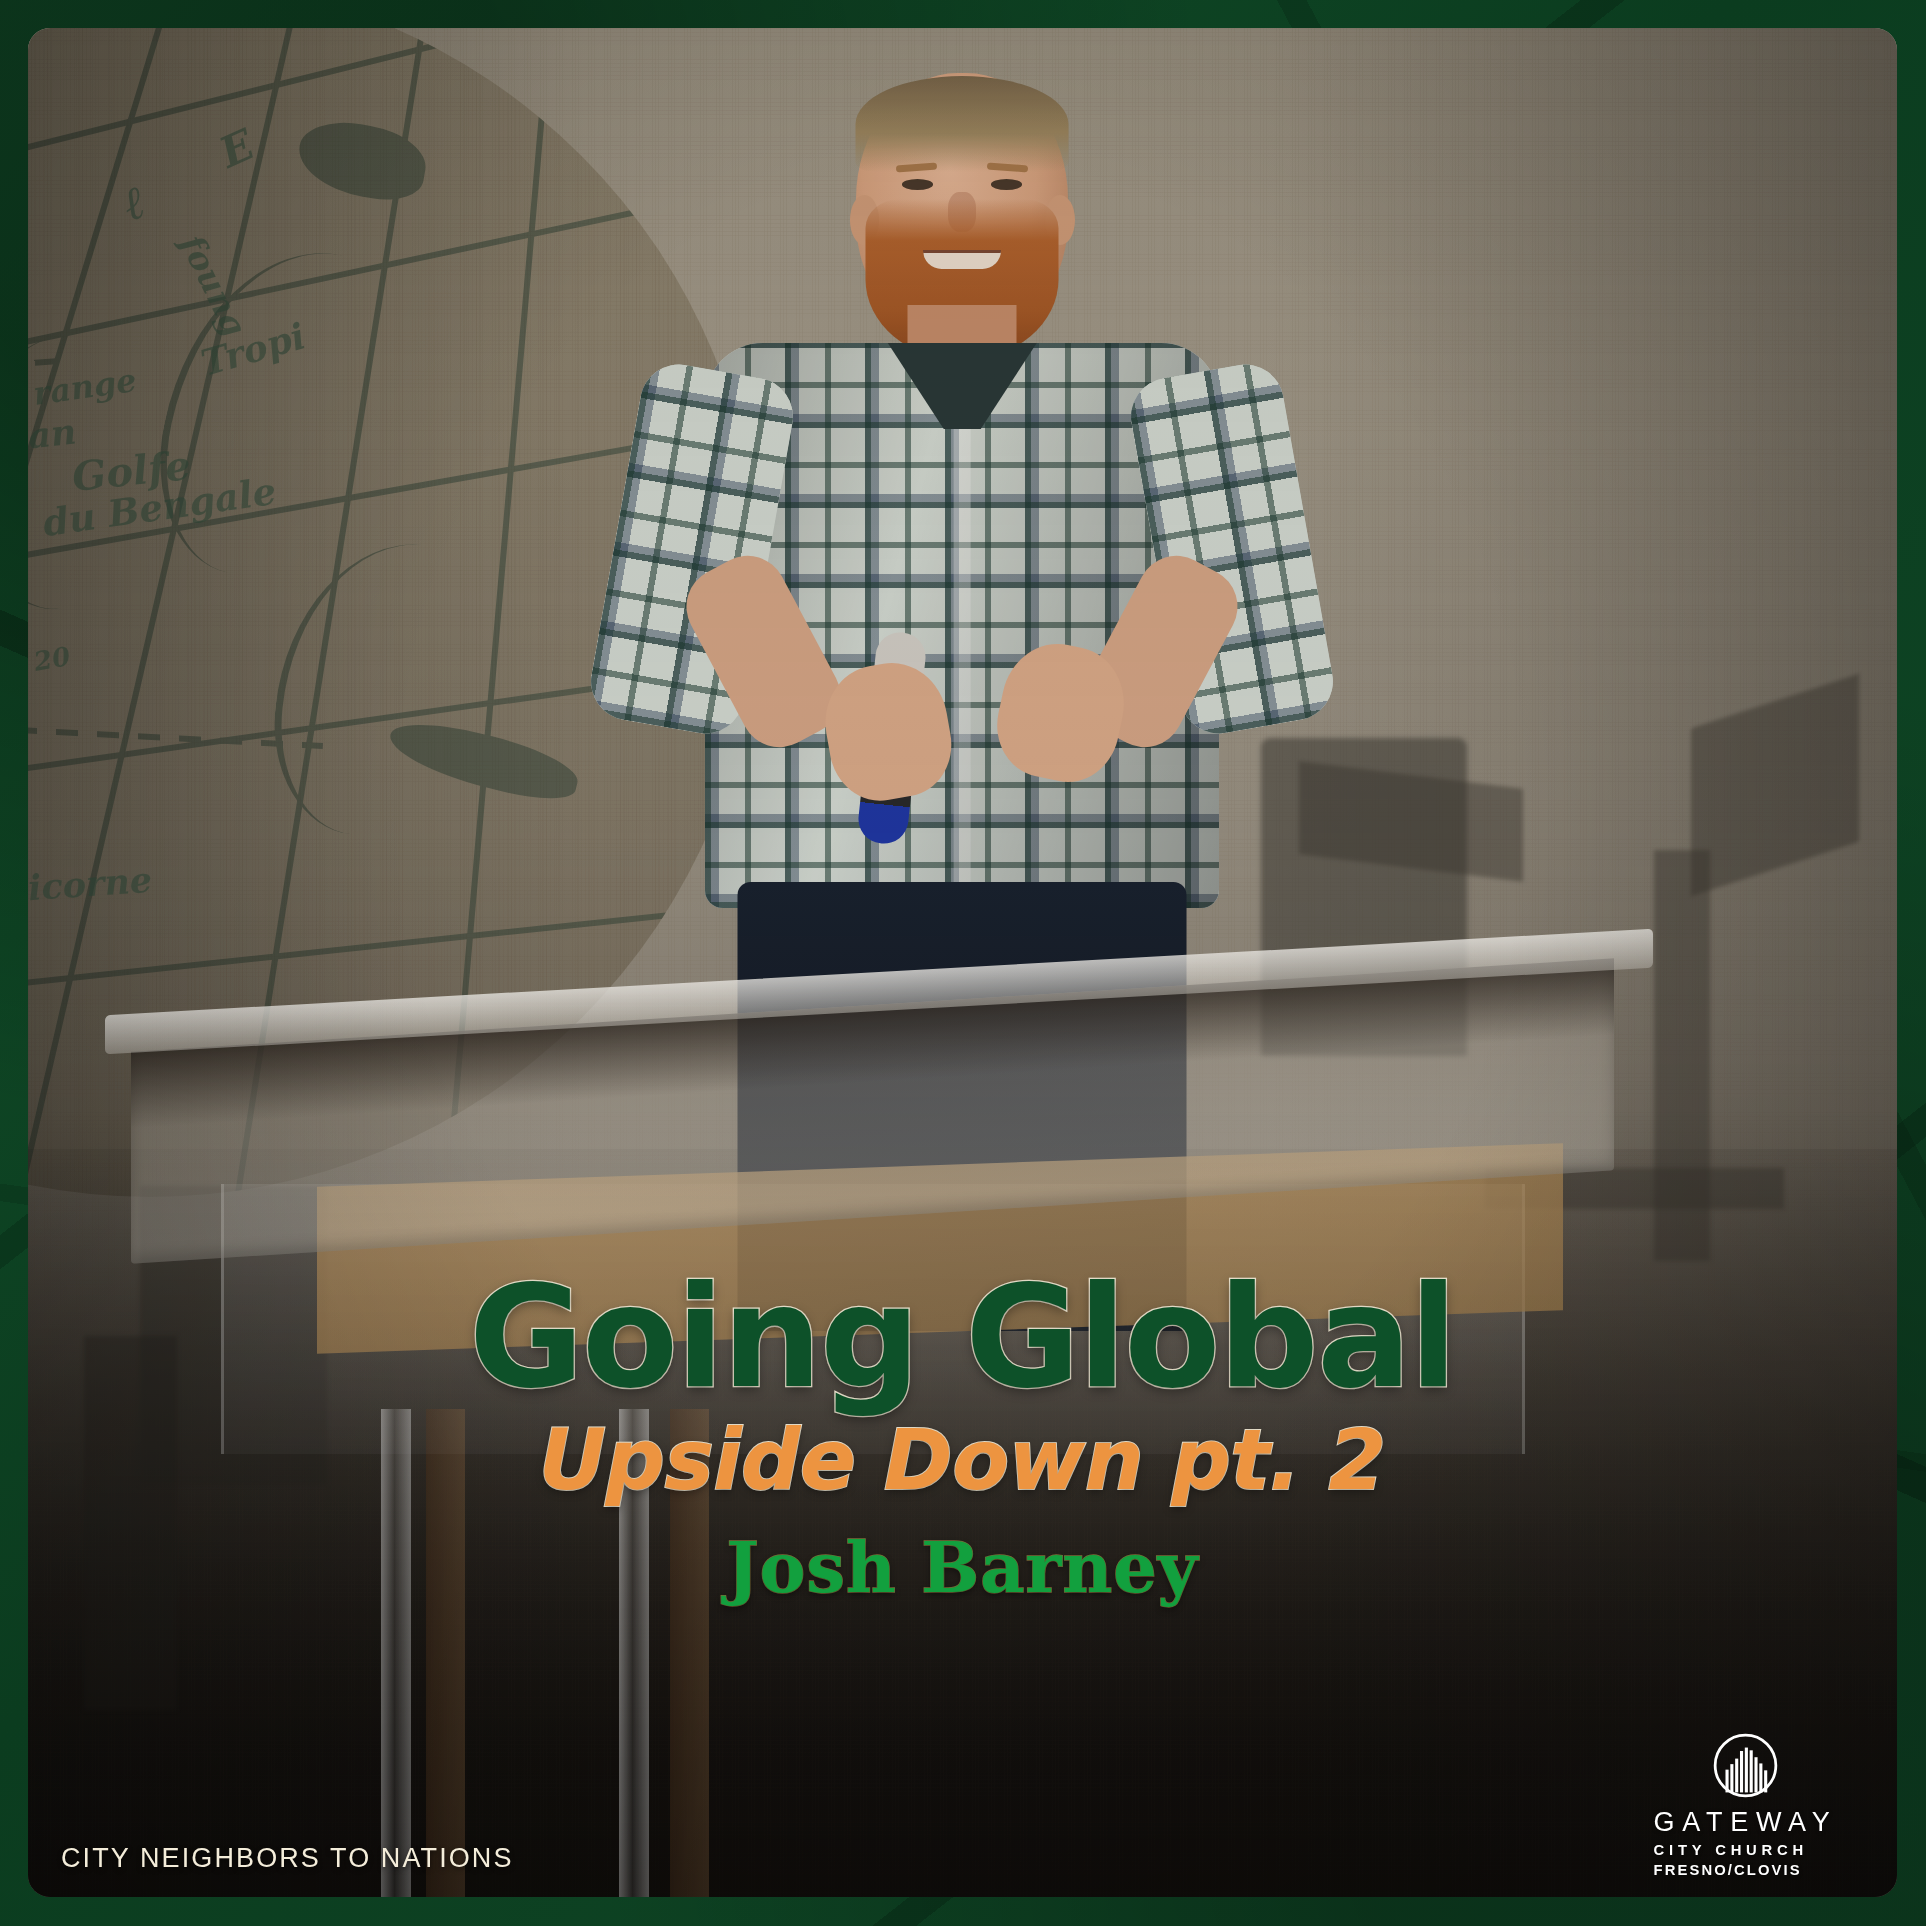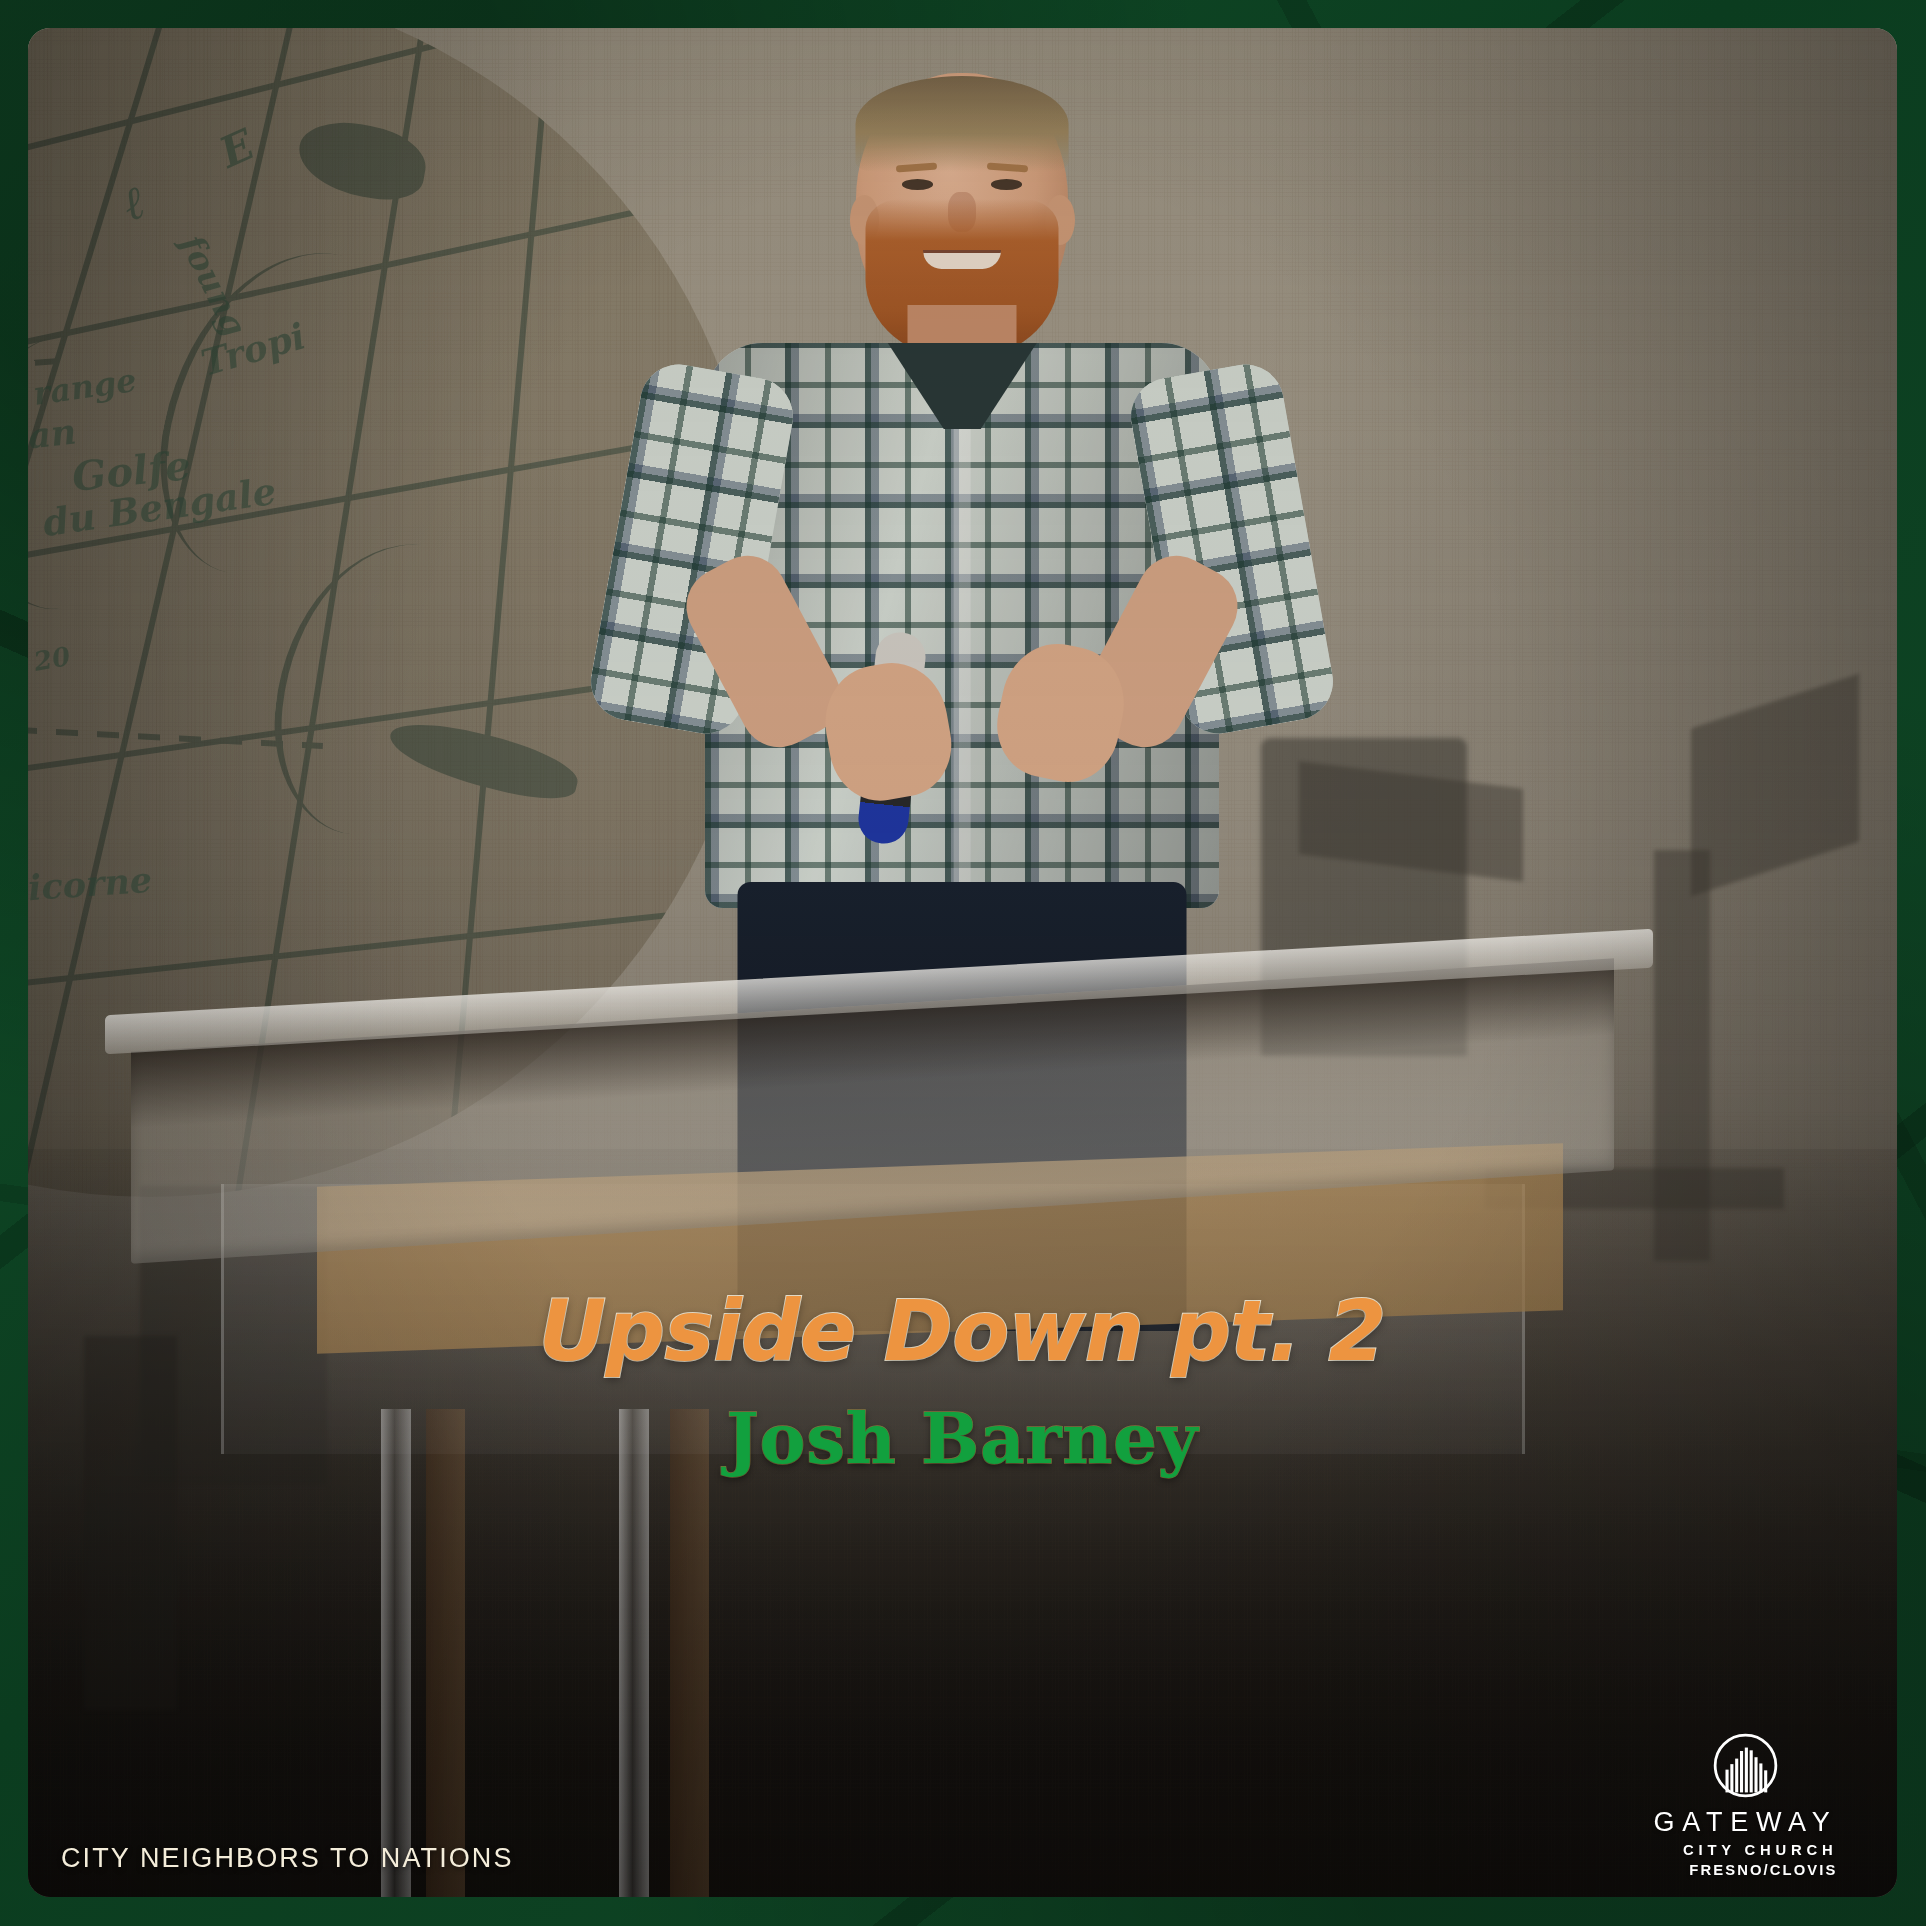--- a/index.html
+++ b/index.html
@@ -308,21 +308,21 @@
     position:absolute;left:33px;bottom:23px;
     color:#f4edda;
     font-size:27px;
     letter-spacing:2.1px;
     font-weight:400;
     text-shadow:0 1.9px 5.8px rgba(0,0,0,.55);
   }
 
   .logo{
     position:absolute;right:59px;bottom:19px;
-    text-align:right;color:#ffffff;
+    text-align:left;color:#ffffff;
   }
   .logo-mark{width:69px;height:69px;margin:0 auto 9px;display:block;}
   .logo-word{
     font-size:27px;letter-spacing:7.7px;font-weight:400;line-height:1;
     text-shadow:0 1.3px 4.5px rgba(0,0,0,.45);
   }
   .logo-sub{
     font-size:14.8px;letter-spacing:4.8px;font-weight:700;margin-top:7px;line-height:1;
     text-shadow:0 1.3px 3.9px rgba(0,0,0,.45);
   }
@@ -442,20 +442,21 @@
       <div class="podium-face"></div>
       <div class="podium-shadow"></div>
       <div class="podium-top"></div>
     </div>
 
     <div class="grade"></div>
     <div class="vignette"></div>
 
 
     <div class="title-block">
+      <div class="title-main">Going Global</div>
       <div class="title-sub">
         <span class="l2">Upside Down pt. 2</span>
       </div>
       <div class="speaker">Josh Barney</div>
     </div>
 
     <div class="tagline">CITY NEIGHBORS TO NATIONS</div>
 
     <div class="logo">
       <svg class="logo-mark" viewBox="0 0 100 100">

